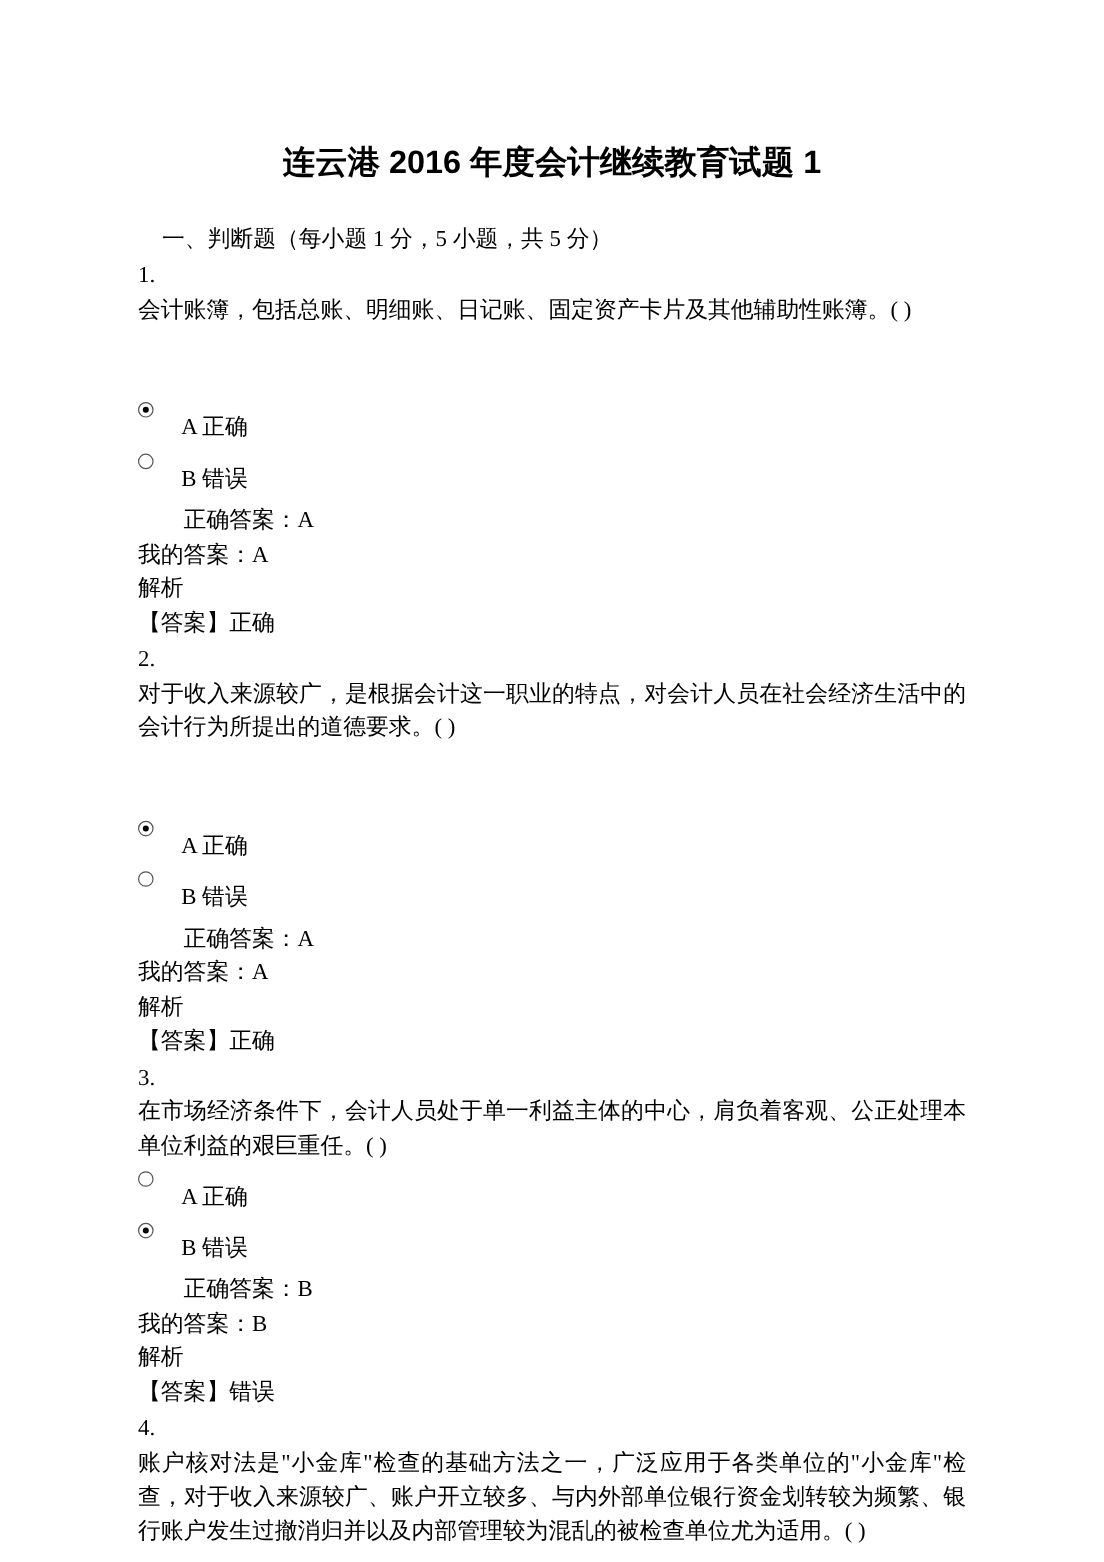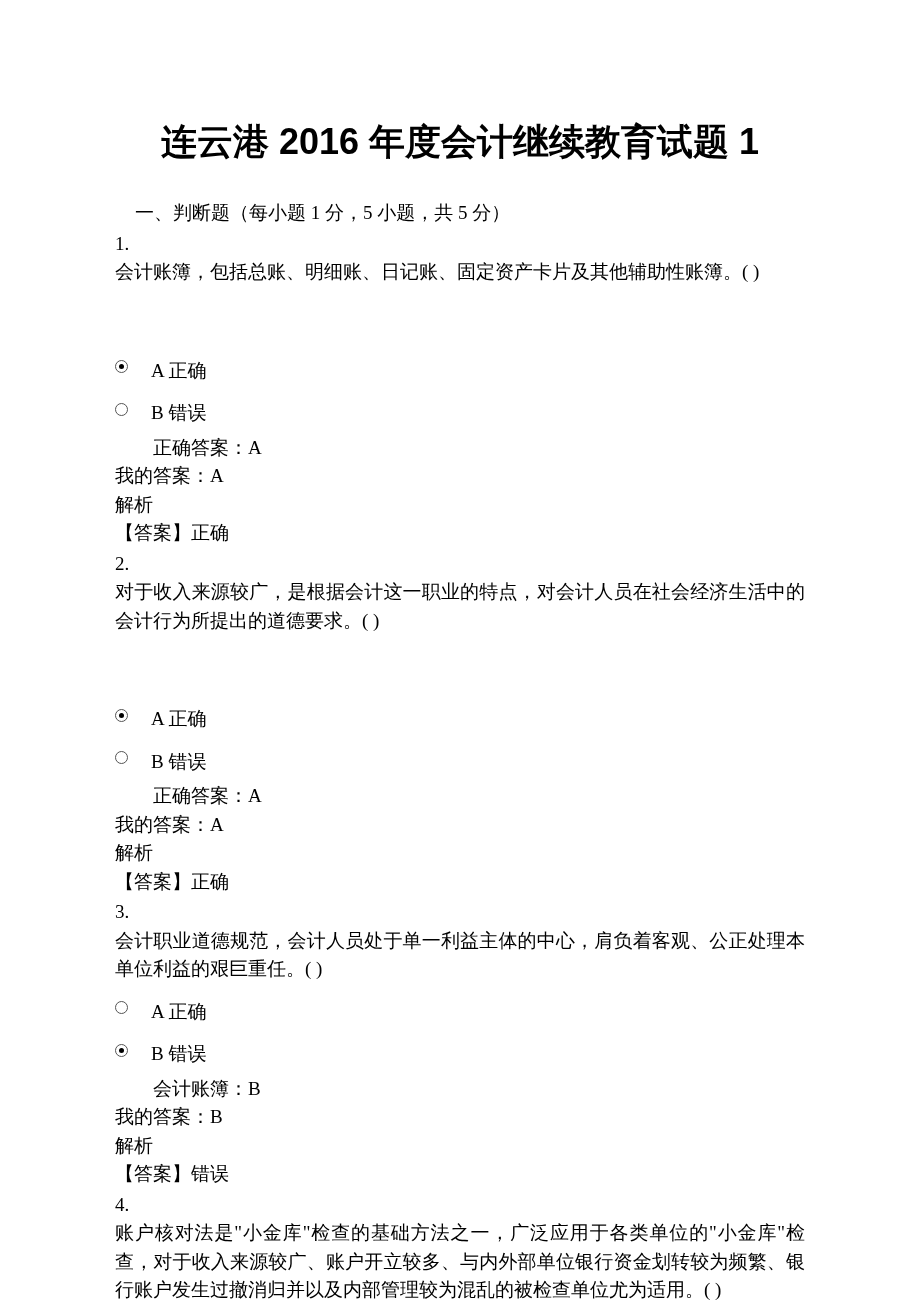--- a/index.html
+++ b/index.html
@@ -11,39 +11,39 @@
       font-family: "SimSun", "宋体", serif;
       background: #fff;
       width: 920px;
       padding: 115px 115px 60px 115px;
       color: #000;
       font-size: 19px;
       line-height: 1.5;
     }
     .page-title {
       font-family: "SimHei", "黑体", "Microsoft YaHei", sans-serif;
-      font-size: 36px;
+      font-size: 27px;
       font-weight: bold;
       text-align: center;
       margin-bottom: 30px;
     }
     .section-heading {
       margin-bottom: 2px;
       margin-left: 20px;
     }
     .question-number {
       margin-top: 2px;
     }
     .question-stem {
       text-align: justify;
       margin-bottom: 2px;
     }
     .option-row {
       display: flex;
-      align-items: center;
+      align-items: flex-start;
       margin: 6px 0;
     }
     .option-row.block-gap {
       margin-top: 62px;
     }
     .option-row.small-gap {
       margin-top: 6px;
     }
     .radio-wrap {
       width: 36px;
@@ -119,34 +119,34 @@
     </span>
   <span class="option-label">B  错误</span>
 </div>
 
 <div class="result-line">正确答案：A</div>
 <div>我的答案：A</div>
 <div>解析</div>
 <div>【答案】正确</div>
 
 <div class="question-number">3.</div>
-<div class="question-stem">会计职业道德规范，会计人员处于单一利益主体的中心，肩负着客观、公正处理本单位利益的艰巨重任。(   )</div>
+<div class="question-stem">在市场经济条件下，会计人员处于单一利益主体的中心，肩负着客观、公正处理本单位利益的艰巨重任。(   )</div>
 
 <div class="option-row small-gap">
   <span class="radio-wrap">
       <span class="radio"></span>
     </span>
   <span class="option-label">A  正确</span>
 </div>
 <div class="option-row">
   <span class="radio-wrap">
       <span class="radio selected"></span>
     </span>
   <span class="option-label">B  错误</span>
 </div>
 
-<div class="result-line">会计账簿：B</div>
+<div class="result-line">正确答案：B</div>
 <div>我的答案：B</div>
 <div>解析</div>
 <div>【答案】错误</div>
 
 <div class="question-number">4.</div>
 <div class="question-stem">账户核对法是"小金库"检查的基础方法之一，广泛应用于各类单位的"小金库"检查，对于收入来源较广、账户开立较多、与内外部单位银行资金划转较为频繁、银行账户发生过撤消归并以及内部管理较为混乱的被检查单位尤为适用。(    )</div>
 
 </body></html>

